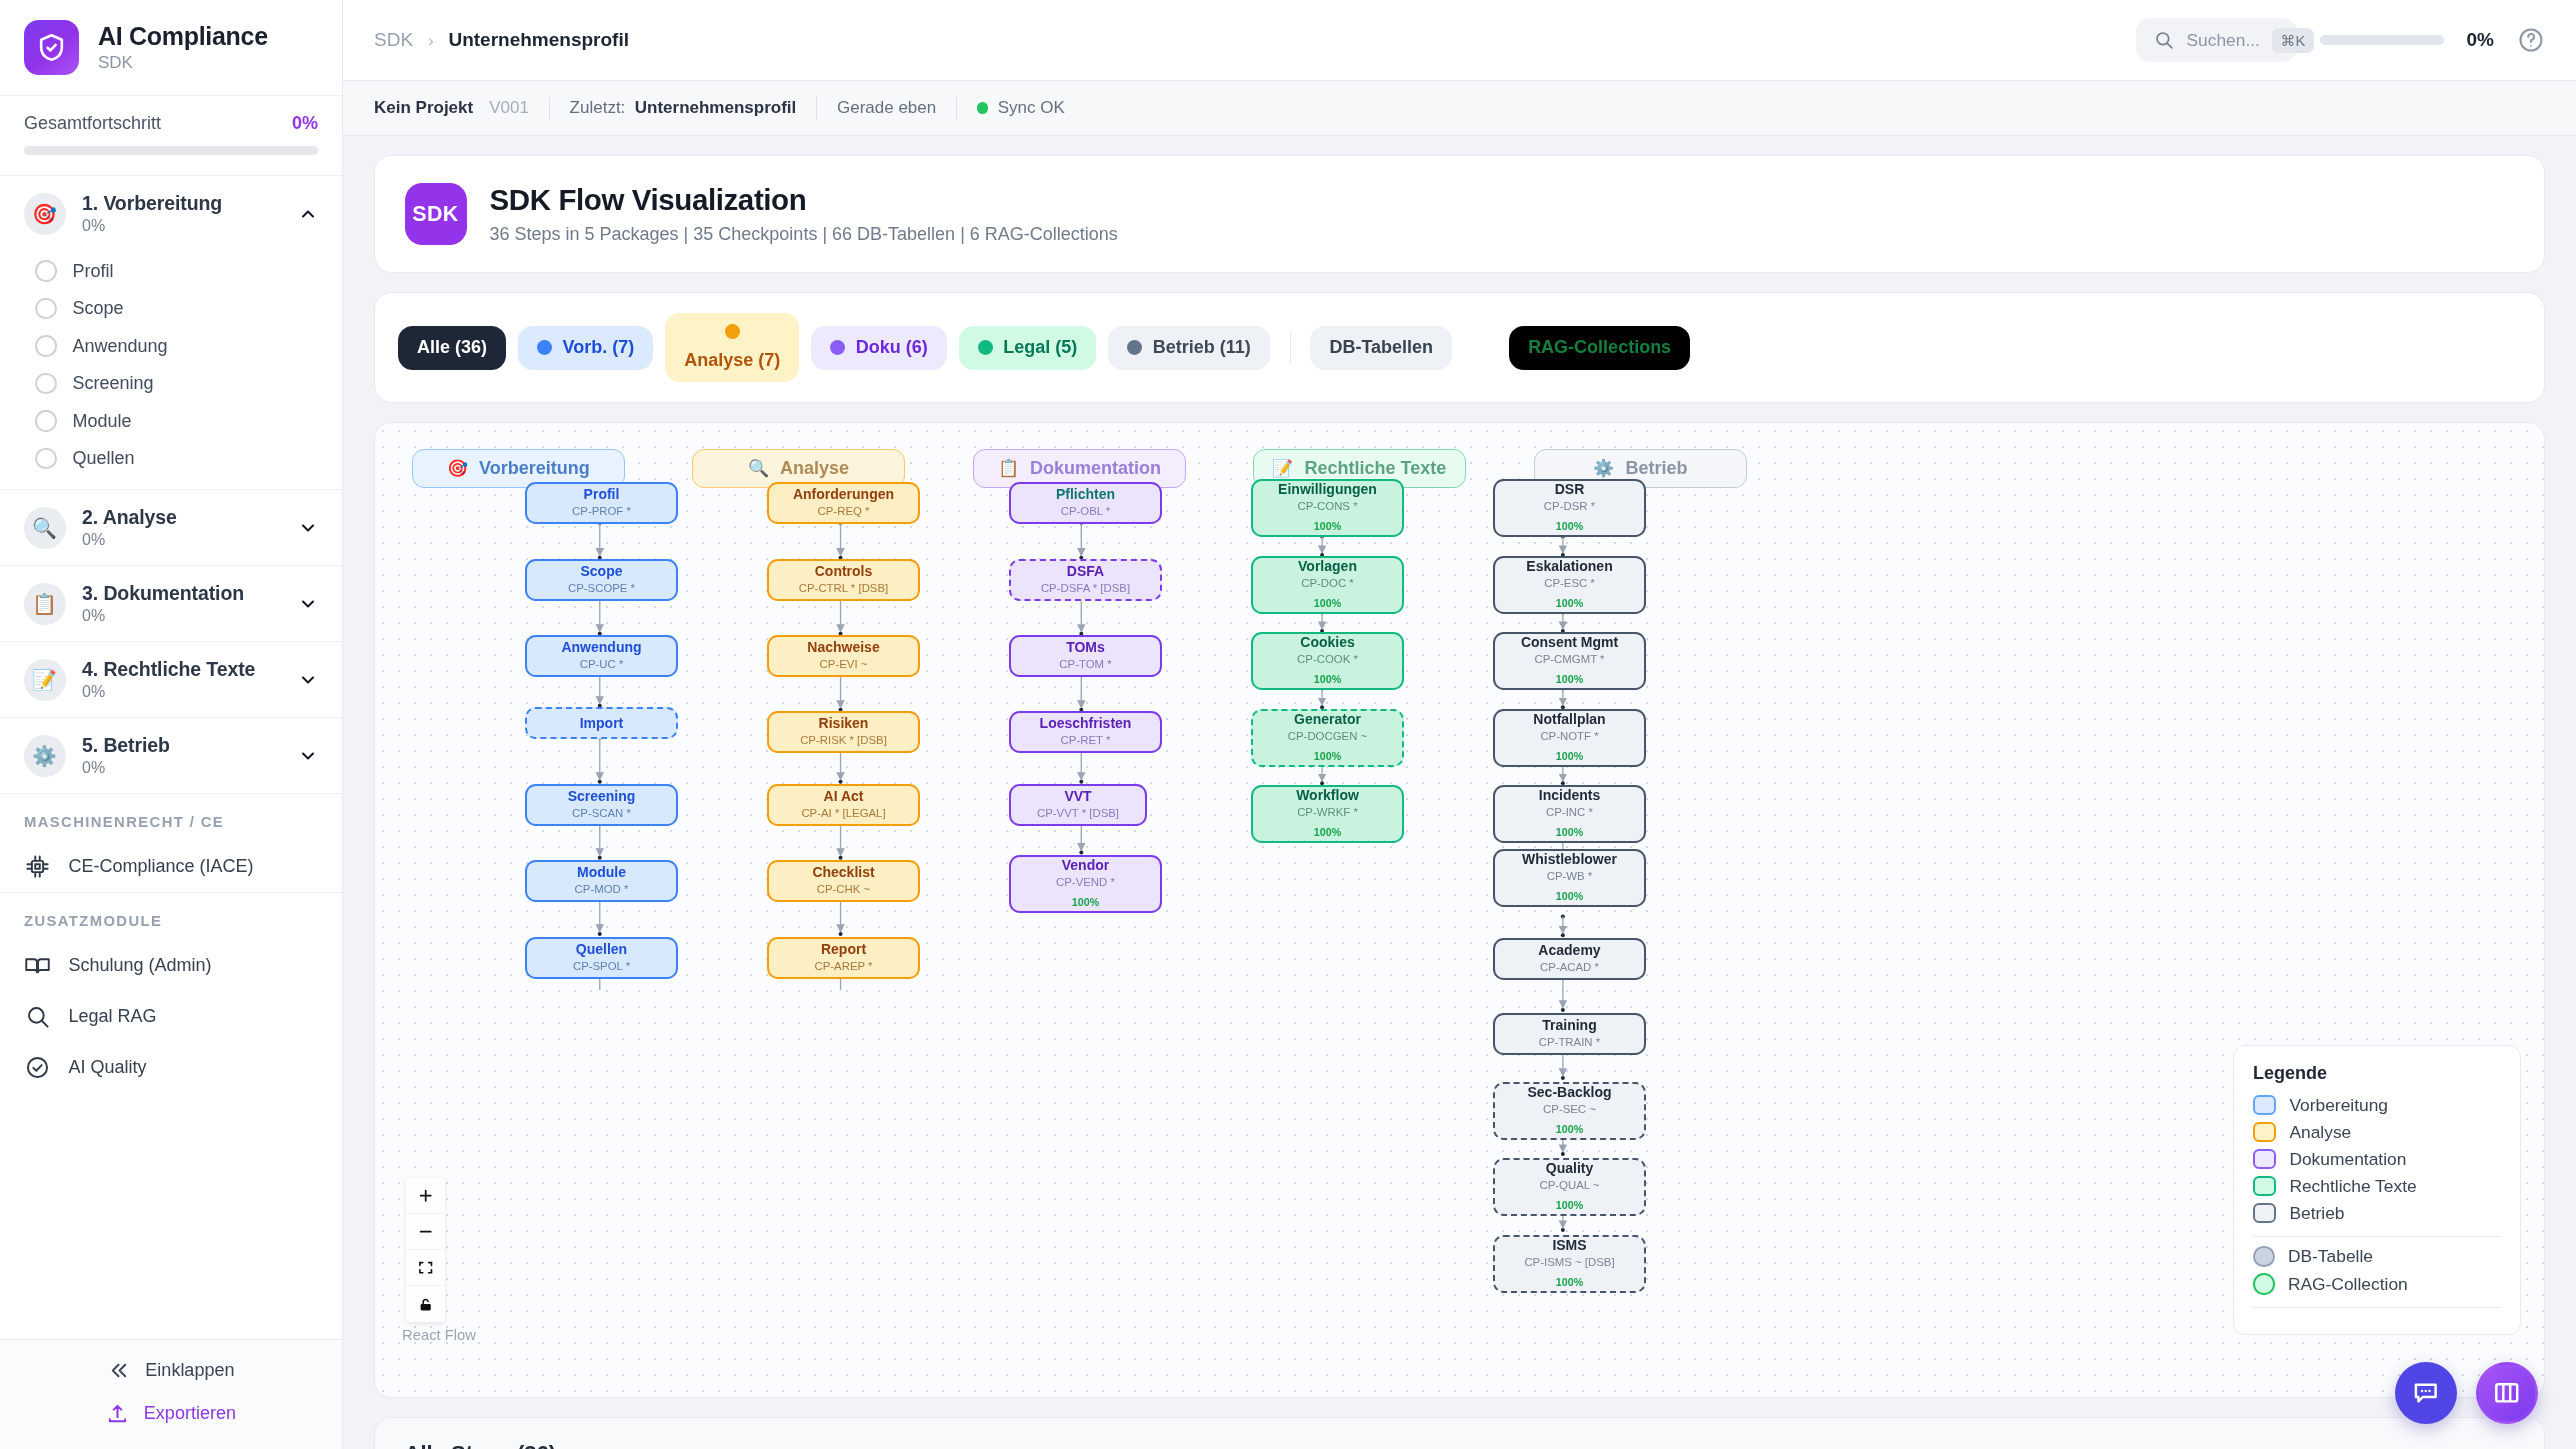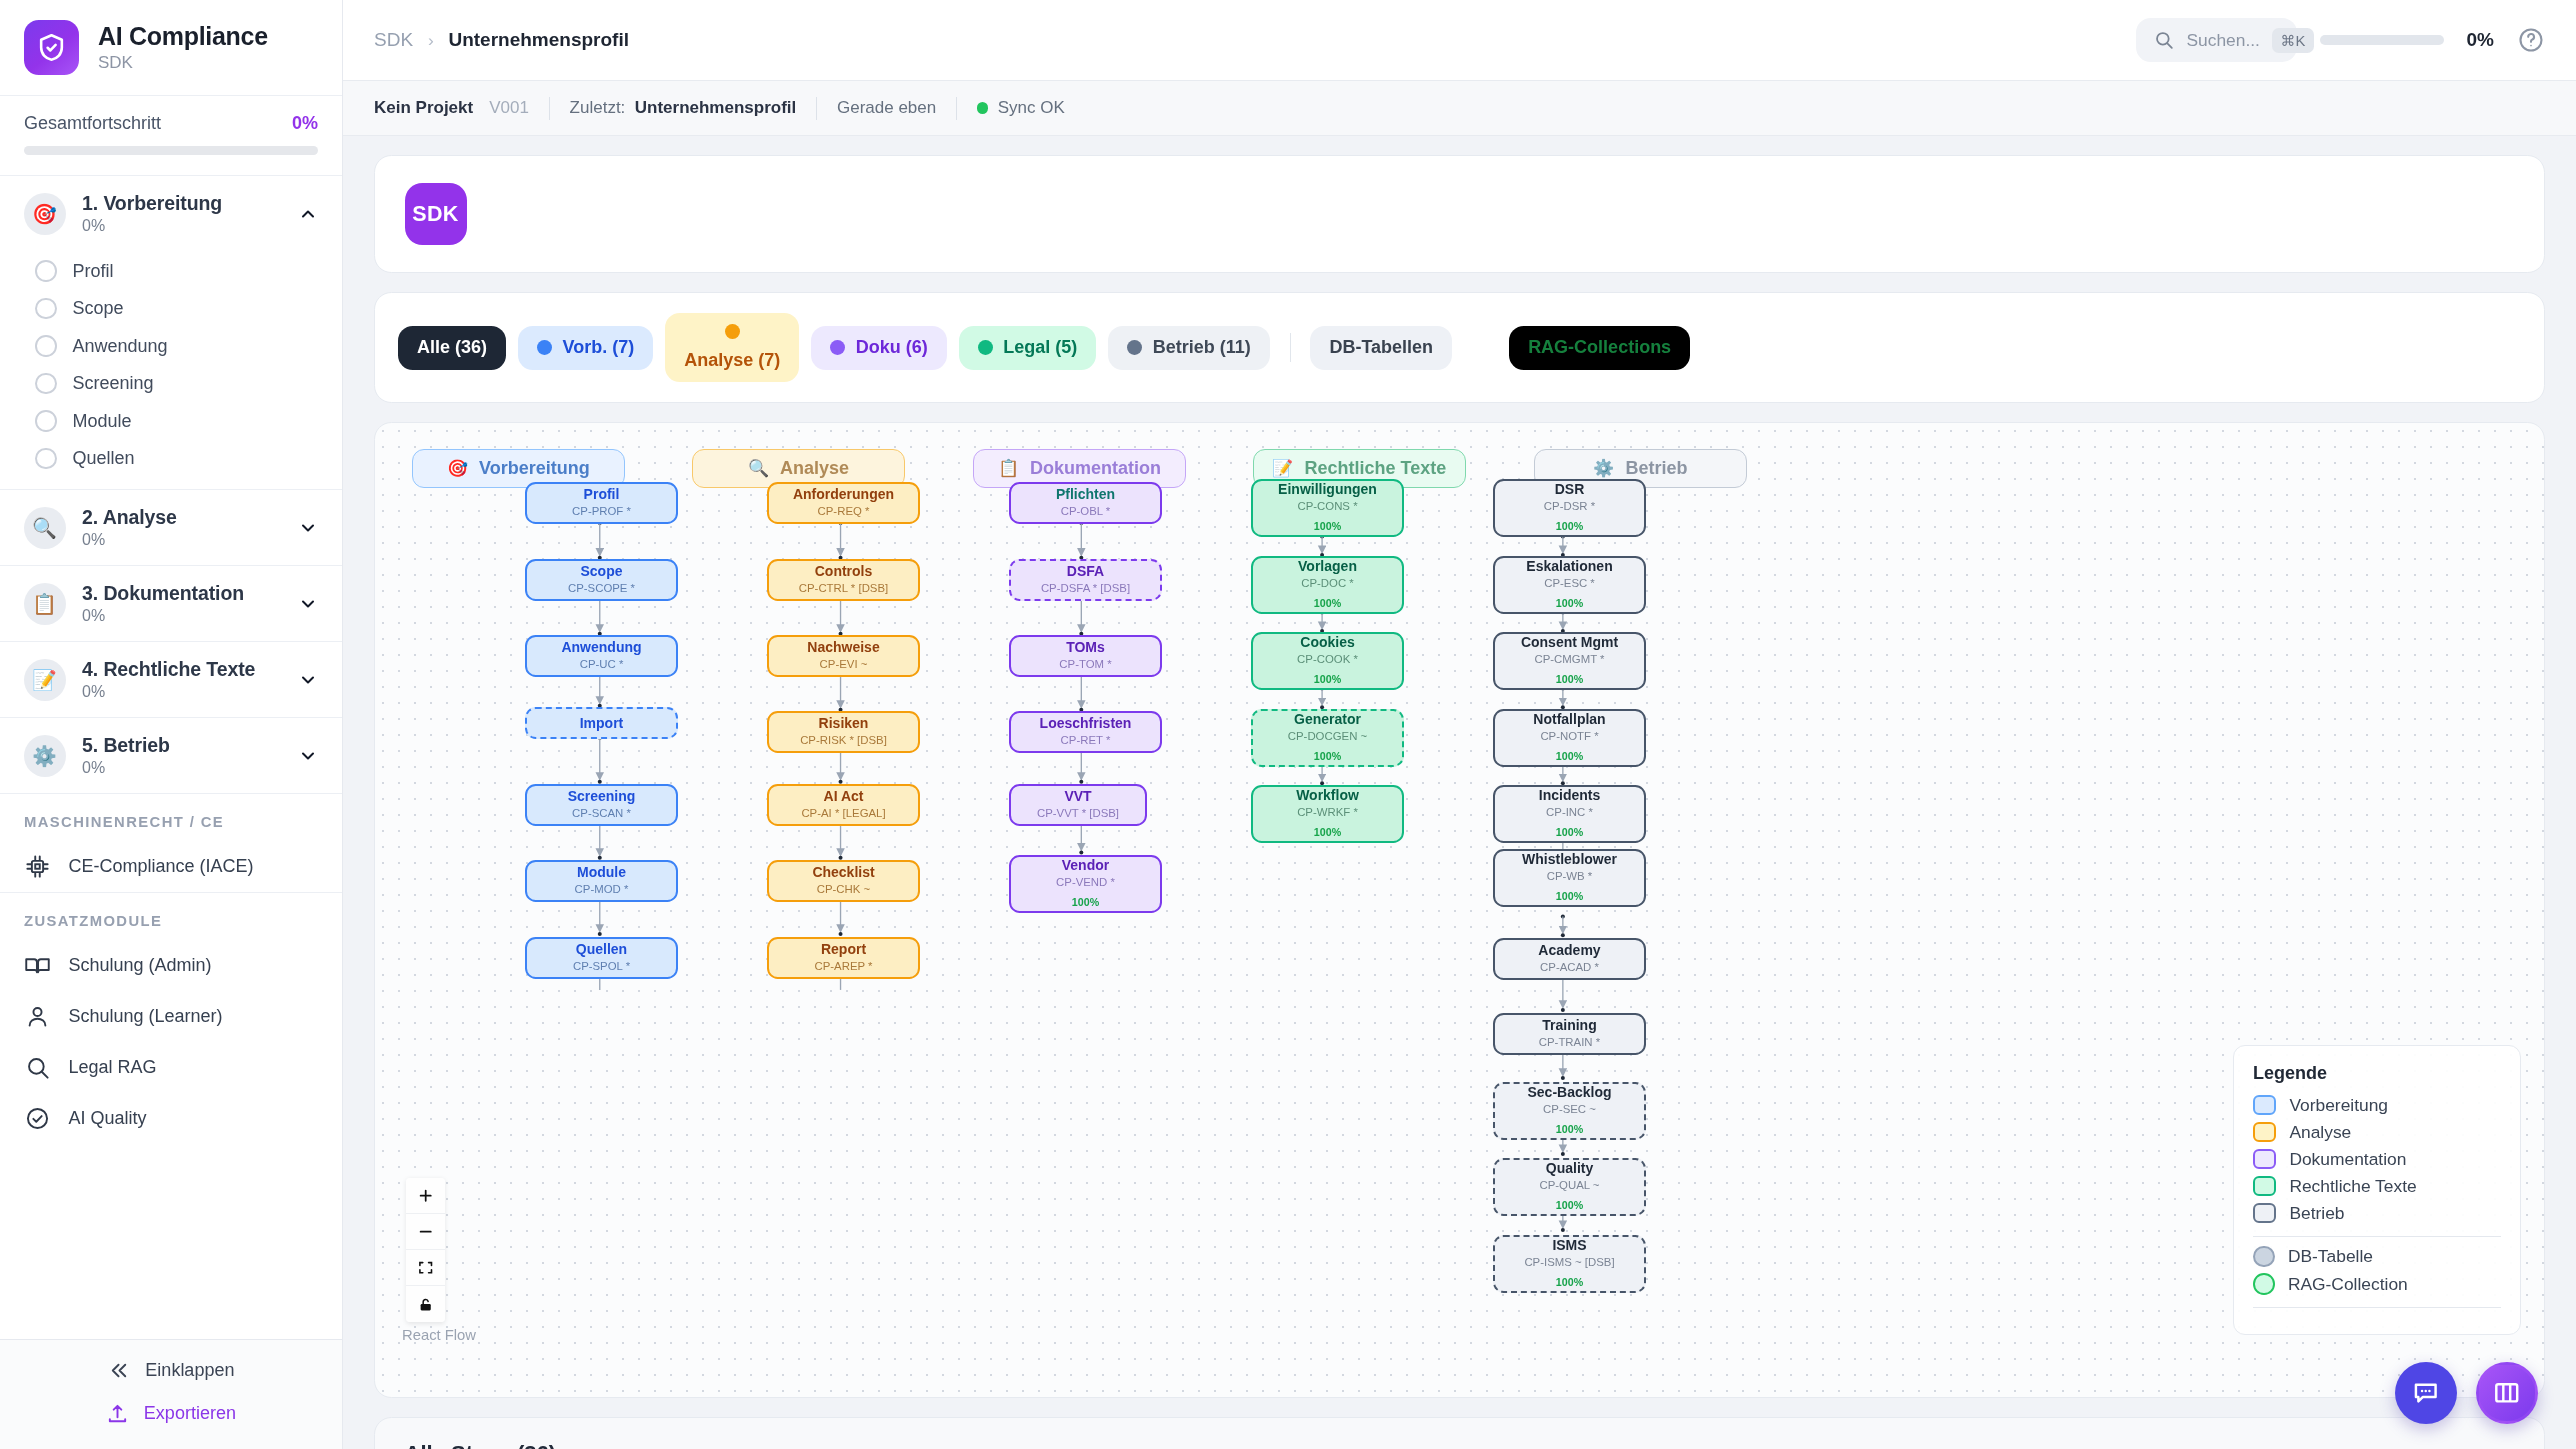--- a/index.html
+++ b/index.html
@@ -292,27 +292,20 @@
 
     <div class="sb-link">
       <svg viewBox="0 0 24 24" fill="none" stroke="#2f3847" stroke-width="1.7" stroke-linecap="round" stroke-linejoin="round">
         <path d="M2 6.5h7a2.5 2.5 0 0 1 2.5 2.5v9A2 2 0 0 0 9.5 16H2z"></path>
         <path d="M22 6.5h-7A2.5 2.5 0 0 0 12.5 9v9A2 2 0 0 1 14.5 16H22z"></path>
       </svg>
       <span class="sb-link-lbl">Schulung (Admin)</span>
     </div>
     <div class="sb-link">
       <svg viewBox="0 0 24 24" fill="none" stroke="#2f3847" stroke-width="1.7" stroke-linecap="round">
-        <circle cx="12" cy="8" r="3.6"></circle>
-          <path d="M5 20c0-3.6 3.2-6 7-6s7 2.4 7 6"></path>
-      </svg>
-      <span class="sb-link-lbl">Schulung (Learner)</span>
-    </div>
-    <div class="sb-link">
-      <svg viewBox="0 0 24 24" fill="none" stroke="#2f3847" stroke-width="1.7" stroke-linecap="round">
         <circle cx="11" cy="11" r="6.5"></circle>
           <path d="M16 16l5 5"></path>
       </svg>
       <span class="sb-link-lbl">Legal RAG</span>
     </div>
     <div class="sb-link">
       <svg viewBox="0 0 24 24" fill="none" stroke="#2f3847" stroke-width="1.7" stroke-linecap="round" stroke-linejoin="round">
         <circle cx="12" cy="12" r="8.5"></circle>
           <path d="M8.3 12.3l2.6 2.6 4.8-5"></path>
       </svg>
@@ -379,20 +372,24 @@
       <span class="meta-i">
         <span class="dot-green"></span>
         <span>Sync OK</span>
       </span>
     </div>
 
     <div class="content">
 
       <section class="card hero">
         <div class="hero-badge">SDK</div>
+        <div class="hero-txt">
+          <div class="hero-title">SDK Flow Visualization</div>
+          <div class="hero-sub">36 Steps in 5 Packages | 35 Checkpoints | 66 DB-Tabellen | 6 RAG-Collections</div>
+        </div>
       </section>
 
       <section class="card chips" id="chips">
           <div class="chip" style="background: rgb(30, 39, 53); color: rgb(255, 255, 255);">
             <span>Alle (36)</span>
           </div>
           <div class="chip" style="background: rgb(219, 234, 254); color: rgb(29, 78, 216);">
             <span class="cdot" style="background:#3b82f6"></span>
             <span>Vorb. (7)</span>
           </div>

